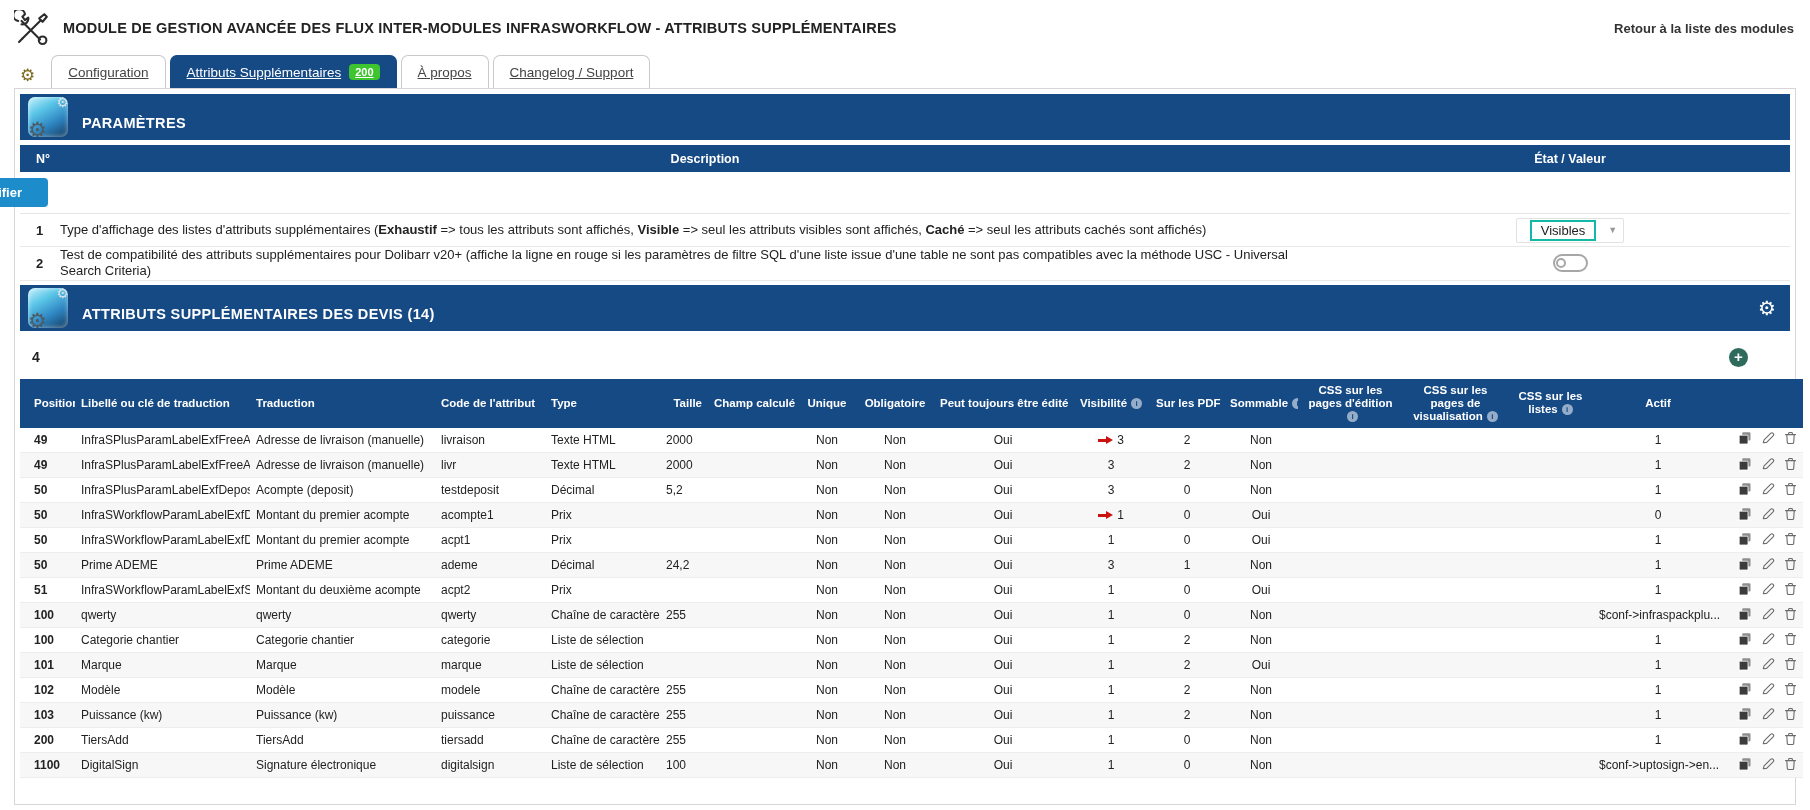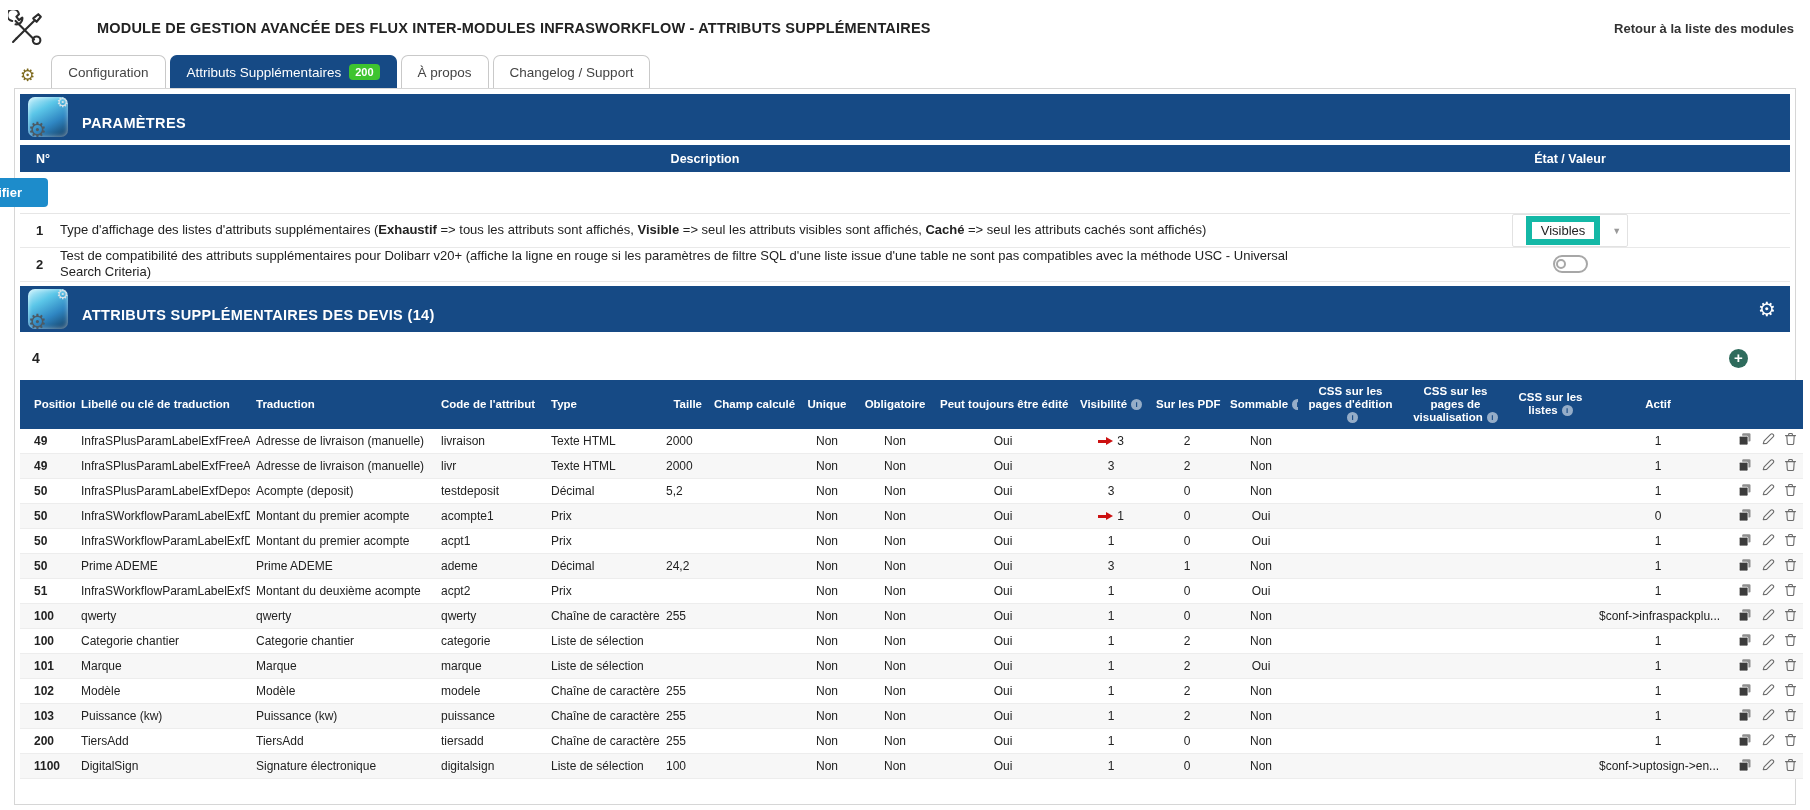--- a/index.html
+++ b/index.html
@@ -9,31 +9,31 @@
     --red:#d80000;
     --arrowred:#cc1111;
   }
   *{box-sizing:border-box;}
   html,body{margin:0;padding:0;}
   body{
     width:1810px;height:810px;overflow:hidden;background:#fff;color:#222;
     font-family:"Liberation Sans","DejaVu Sans",sans-serif;font-size:13px;
   }
   
-  .topbar{display:flex;align-items:center;padding:10px 16px 0 8px;height:46px;gap:40px;}
+  .topbar{display:flex;align-items:center;padding:10px 16px 0 14px;height:46px;}
   .tools-icon{flex:0 0 auto;display:inline-flex;}
   .page-title{font-size:14.5px;font-weight:700;margin:0 0 0 12px;letter-spacing:.2px;}
   .back-link{margin-left:auto;font-size:13px;color:#333;text-decoration:none;cursor:pointer;font-weight:bold;}
   
   .tabrow{display:flex;align-items:flex-end;margin:12px 14px 0 14px;height:30px;}
   .tab-gear{font-size:17px;color:#7e6a1e;margin:0 16px 4px 6px;cursor:pointer;line-height:1;}
   .tabs{display:flex;align-items:flex-end;}
   .tab{height:30px;display:flex;align-items:center;gap:8px;padding:16px 16px;border:1px solid #c9c9c9;
        border-bottom:none;border-radius:7px 7px 0 0;margin-right:4px;font-size:13.5px;color:#444;
-       background:#fff;cursor:pointer;white-space:nowrap;}
+       background:#fff;cursor:pointer;white-space:nowrap;text-decoration:underline;}
   .tab.active{background:var(--navy);border-color:var(--navy);color:#fff;}
   .badge{background:var(--green);color:#fff;border-radius:4px;font-size:11px;font-weight:700;padding:2px 6px;line-height:1.1;}
   
   .content{margin:0 14px;border:1px solid #d6d6d6;padding:5px;height:717px;position:relative;background:#fff;}
   
   .banner{display:flex;align-items:center;background:var(--navy);height:46px;padding:0 14px 0 8px;}
   .banner2{margin-top:4px;}
   .logo{width:40px;height:40px;border-radius:7px;position:relative;overflow:hidden;flex:0 0 auto;
         background:linear-gradient(150deg,#c9f2fd 0%,#5bc6e8 32%,#2f86c2 64%,#123a5e 100%);
         box-shadow:inset 0 0 5px rgba(255,255,255,.55);}
@@ -54,21 +54,21 @@
   .modify-btn{justify-self:end;margin-right:12px;background:var(--btnblue);color:#fff;font-weight:700;
               font-size:13px;border:none;border-radius:4px;padding:7px 26px;cursor:pointer;
               font-family:"Liberation Sans","DejaVu Sans",sans-serif;}
   .param-row{display:grid;grid-template-columns:40px 1fr 440px;align-items:center;min-height:33px;
              border-bottom:1px solid #e9e9e9;font-size:13px;}
   .p-num{padding-left:16px;font-weight:700;}
   .p-desc{color:#222;padding-right:20px;line-height:1.25;}
   .p-val{display:flex;justify-content:center;align-items:center;}
   .select{display:inline-flex;align-items:center;border:1px solid #e2e2e2;border-radius:2px;
           padding:1px 6px 1px 1px;background:#fff;cursor:pointer;}
-  .sel-text{border:6px solid #14b8a6;padding:1px 9px;font-size:13px;margin-left:12px;}
+  .sel-text{border:2px solid #14b8a6;padding:1px 9px;font-size:13px;margin-left:12px;}
   .sel-arrow{color:#999;font-size:9px;margin-left:12px;}
   .toggle{width:35px;height:18px;border:2px solid #a7a7a7;border-radius:12px;display:inline-flex;
           align-items:center;padding:1px;background:#fff;cursor:pointer;}
   .knob{width:10px;height:10px;border:2px solid #a7a7a7;border-radius:50%;background:#fff;}
   
   .toolbar{display:flex;justify-content:space-between;align-items:center;padding:17px 42px 12px 12px;}
   .count{font-weight:700;font-size:14px;color:#222;}
   .add-btn{width:19px;height:19px;border-radius:50%;background:#2e6b5c;color:#fff;text-align:center;
            line-height:18px;font-size:15px;font-weight:700;cursor:pointer;flex:0 0 auto;}
   

